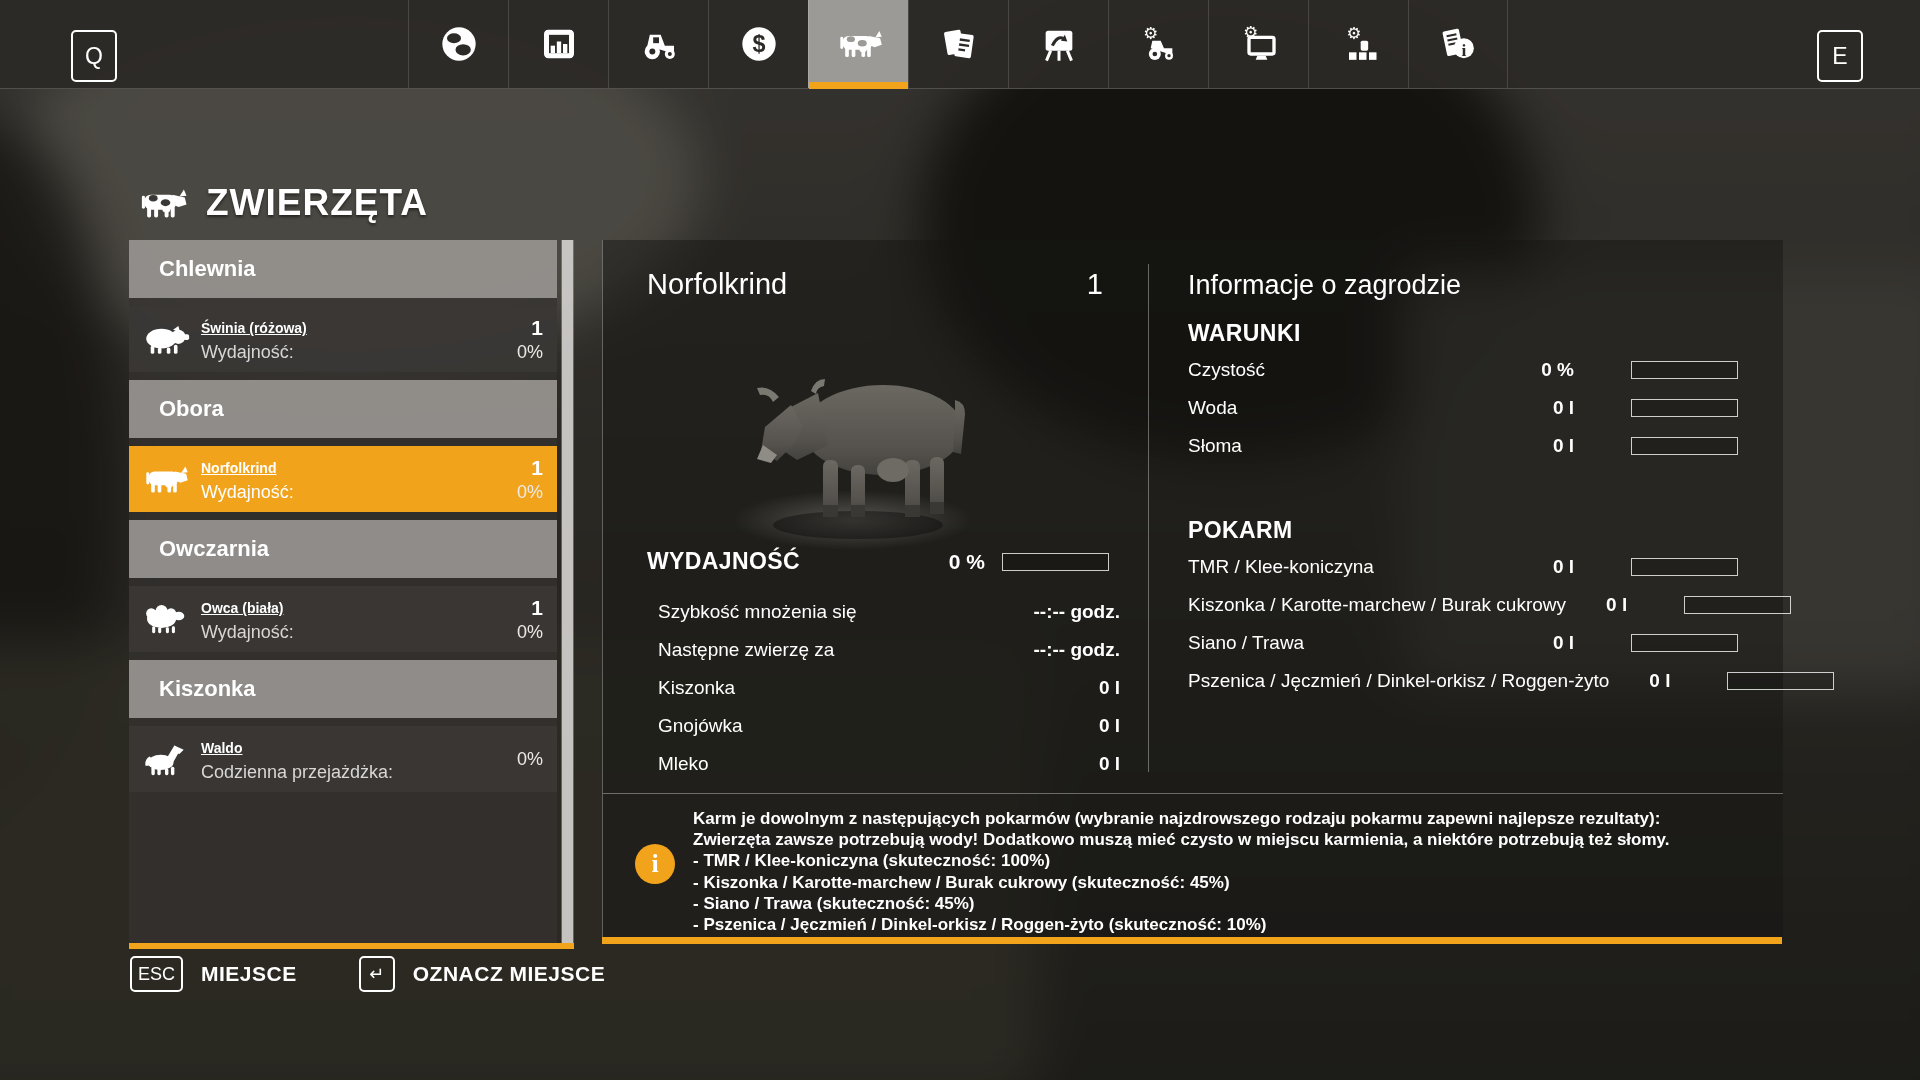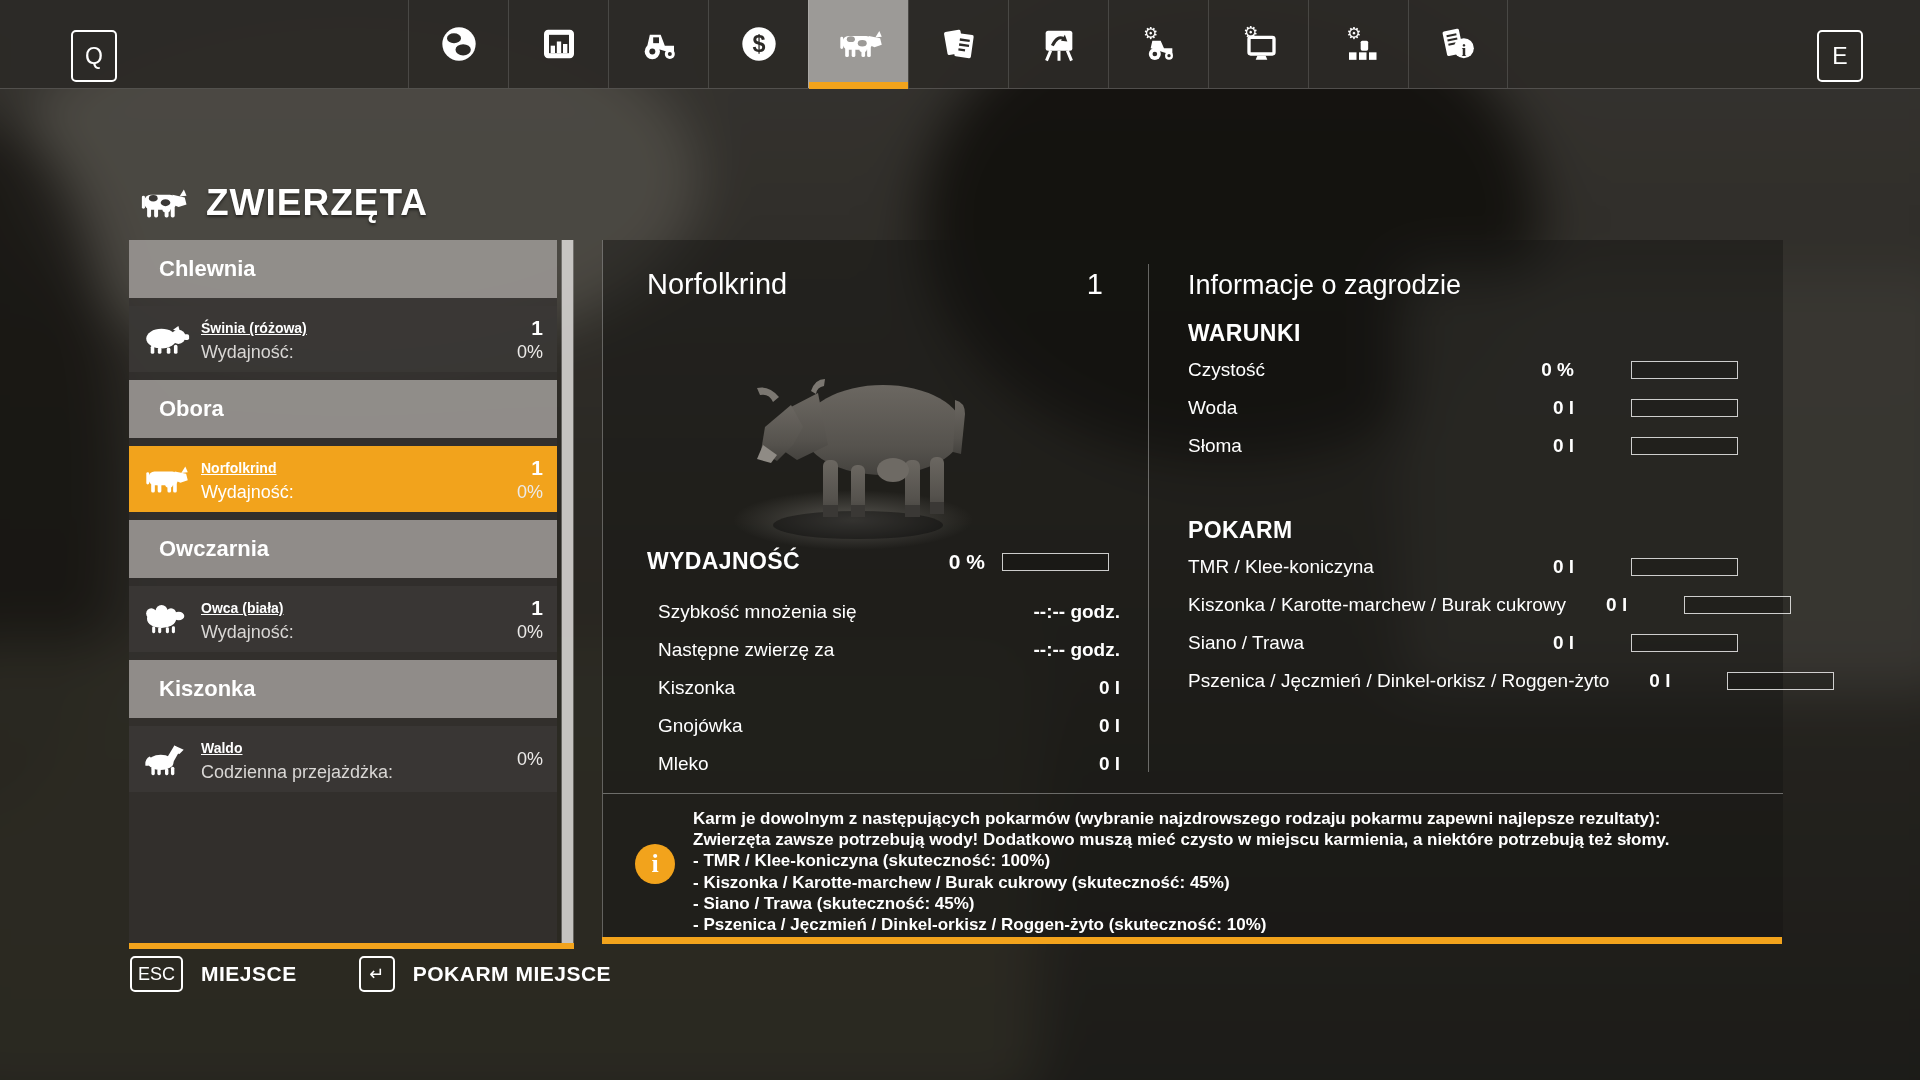--- a/index.html
+++ b/index.html
@@ -343,21 +343,21 @@
   <div class="accent-line" style="left:129px;top:943px;width:445px;height:6px"></div>
 
   <div class="footer">
     <span class="fkey">
       <span>ESC</span>
     </span>
     <span class="flabel">MIEJSCE</span>
     <span class="fkey">
       <span>↵</span>
     </span>
-    <span class="flabel">POKARM MIEJSCE</span>
+    <span class="flabel">OZNACZ MIEJSCE</span>
   </div>
 
   <div class="main">
     <div class="vdiv"></div>
     <div class="hdiv"></div>
 
     <div class="left-col">
       <div class="m-title">
         <span>Norfolkrind</span>
         <span>1</span>

